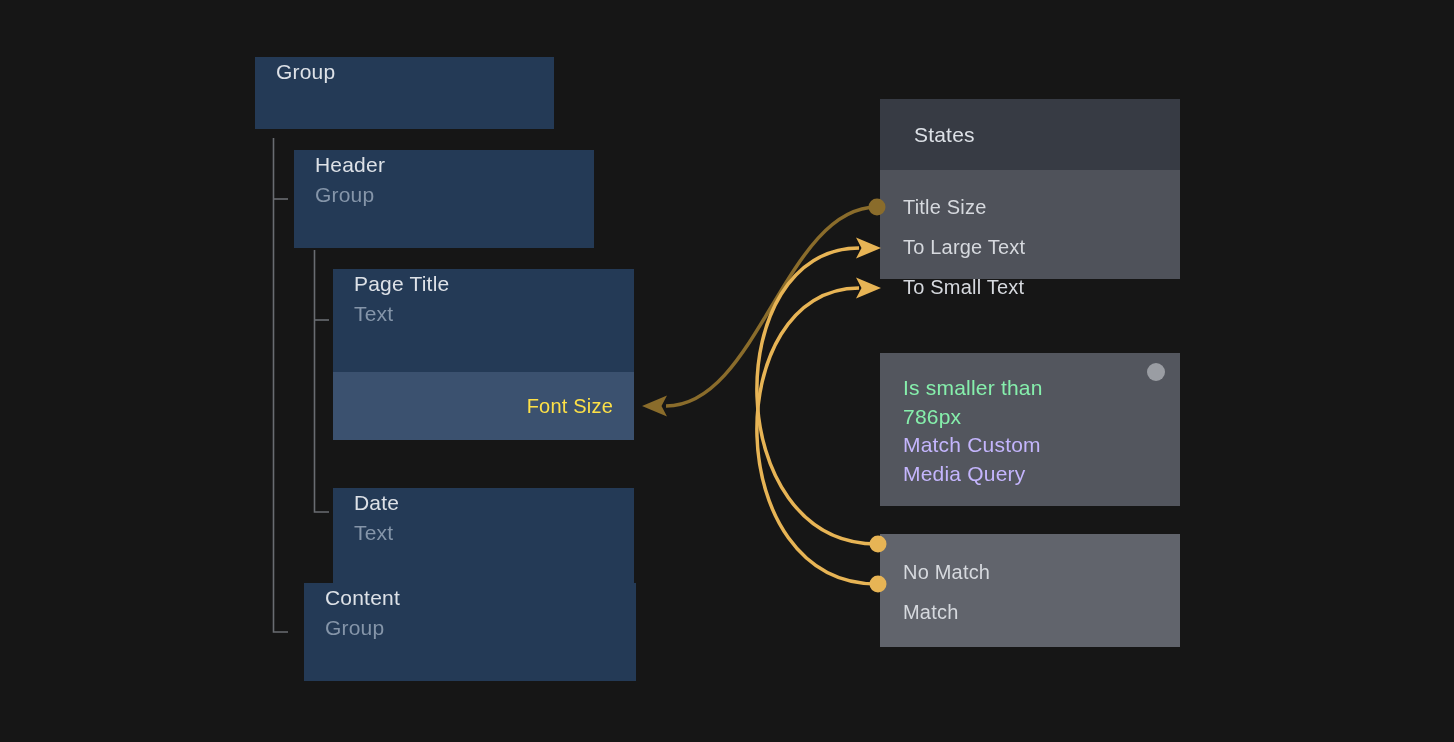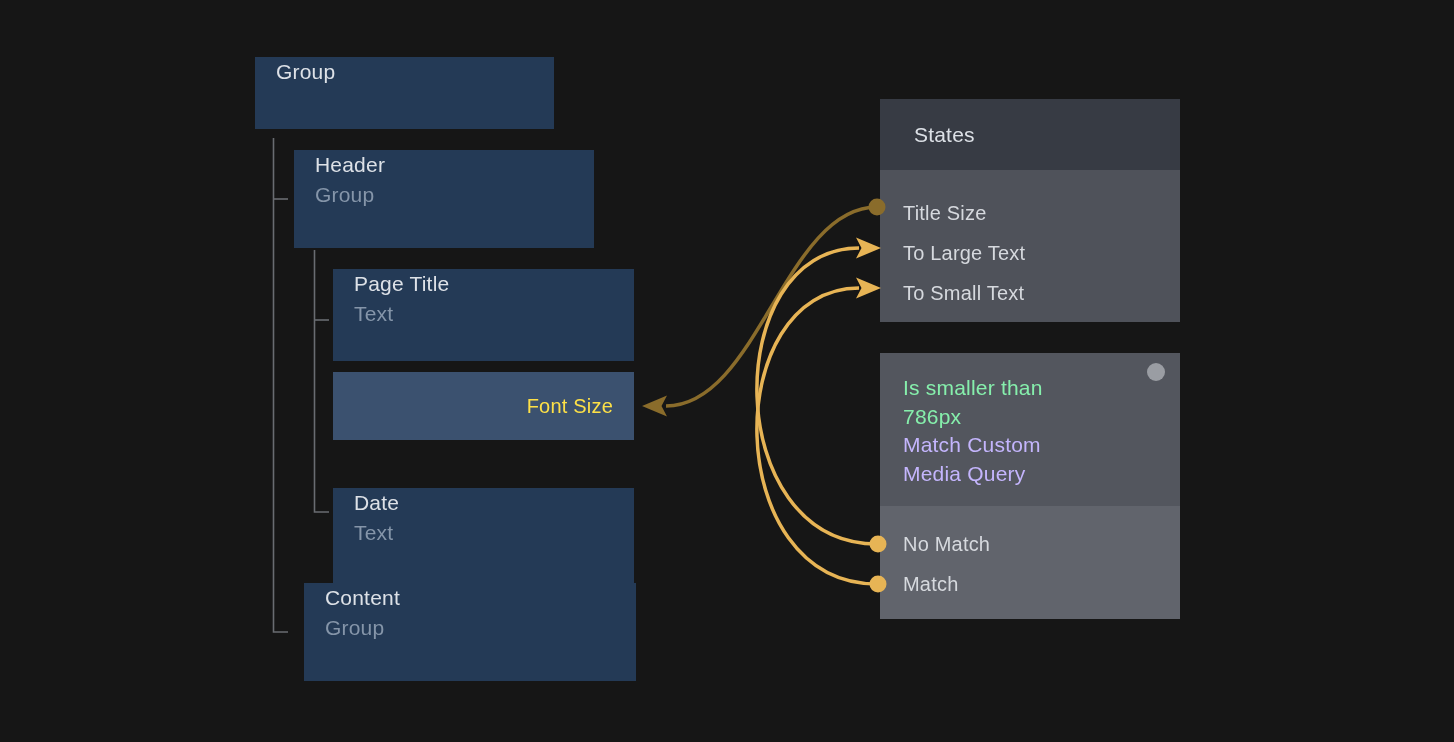--- a/index.html
+++ b/index.html
@@ -31,21 +31,21 @@
   .layer-node {
     position: absolute;
     background: #243a56;
     display: flex;
     flex-direction: column;
     justify-content: flex-start;
     padding-left: 21px;
   }
   #node-group      { left: 255px; top: 57px;  width: 299px; height: 72px; }
   #node-header     { left: 294px; top: 150px; width: 300px; height: 98px; }
-  #node-page-title { left: 333px; top: 269px; width: 301px; height: 92px; }
+  #node-page-title { left: 333px; top: 269px; width: 301px; height: 103px; }
   #node-date       { left: 333px; top: 488px; width: 301px; height: 100px; }
   #node-content    { left: 304px; top: 583px; width: 332px; height: 98px; }
 
   #row-font-size {
     position: absolute;
     left: 333px; top: 372px; width: 301px; height: 68px;
     background: #3b516f;
     display: flex;
     align-items: center;
     justify-content: flex-end;
@@ -59,23 +59,23 @@
     left: 880px; top: 99px; width: 300px; height: 223px;
   }
   #states-header {
     height: 71px;
     background: #373b44;
     display: flex;
     align-items: center;
     padding-left: 34px;
   }
   #states-body {
-    height: 152px;
+    height: 109px;
     background: #4f525a;
-    padding-top: 23px;
+    padding-top: 17px;
   }
   .panel-row {
     height: 40px;
     display: flex;
     align-items: center;
     padding-left: 23px;
   }
   .panel-row .row-label {
     color: #d6d9de;
     font-size: 20px;
@@ -104,20 +104,21 @@
     position: absolute;
     right: 15px; top: 10px;
     width: 18px; height: 18px;
     border-radius: 50%;
     background: #9a9da3;
   }
   #media-bottom {
     height: 113px;
     background: #61646c;
     padding-top: 18px;
+    margin-top: 28px;
   }
 
   
   #wires {
     position: absolute;
     left: 0; top: 0;
     width: 1454px; height: 742px;
     pointer-events: none;
     z-index: 5;
   }

